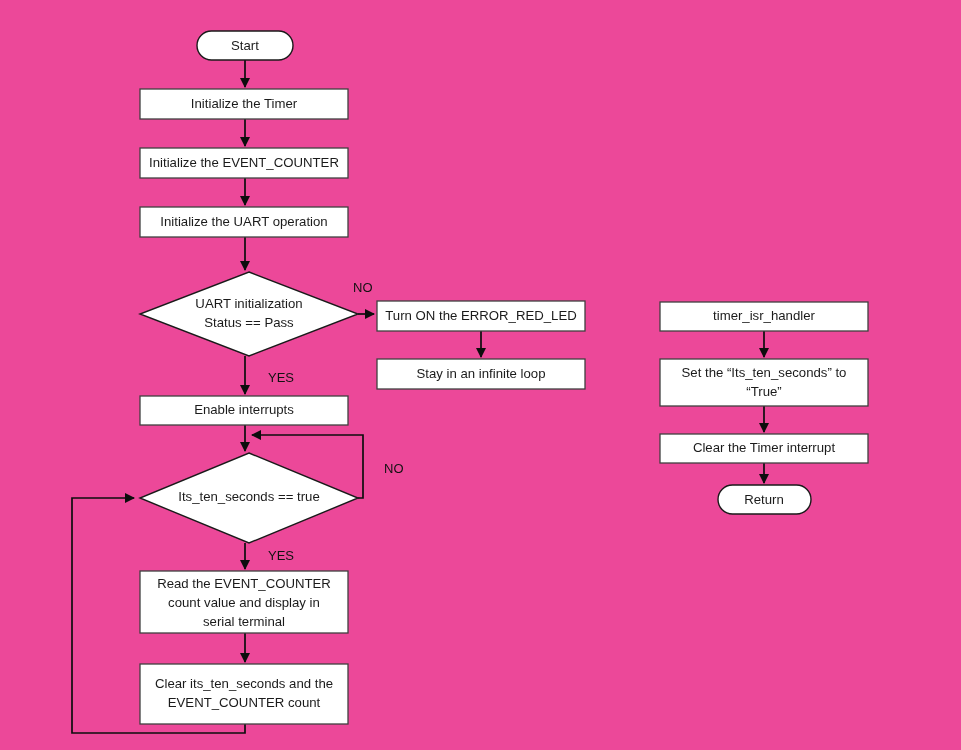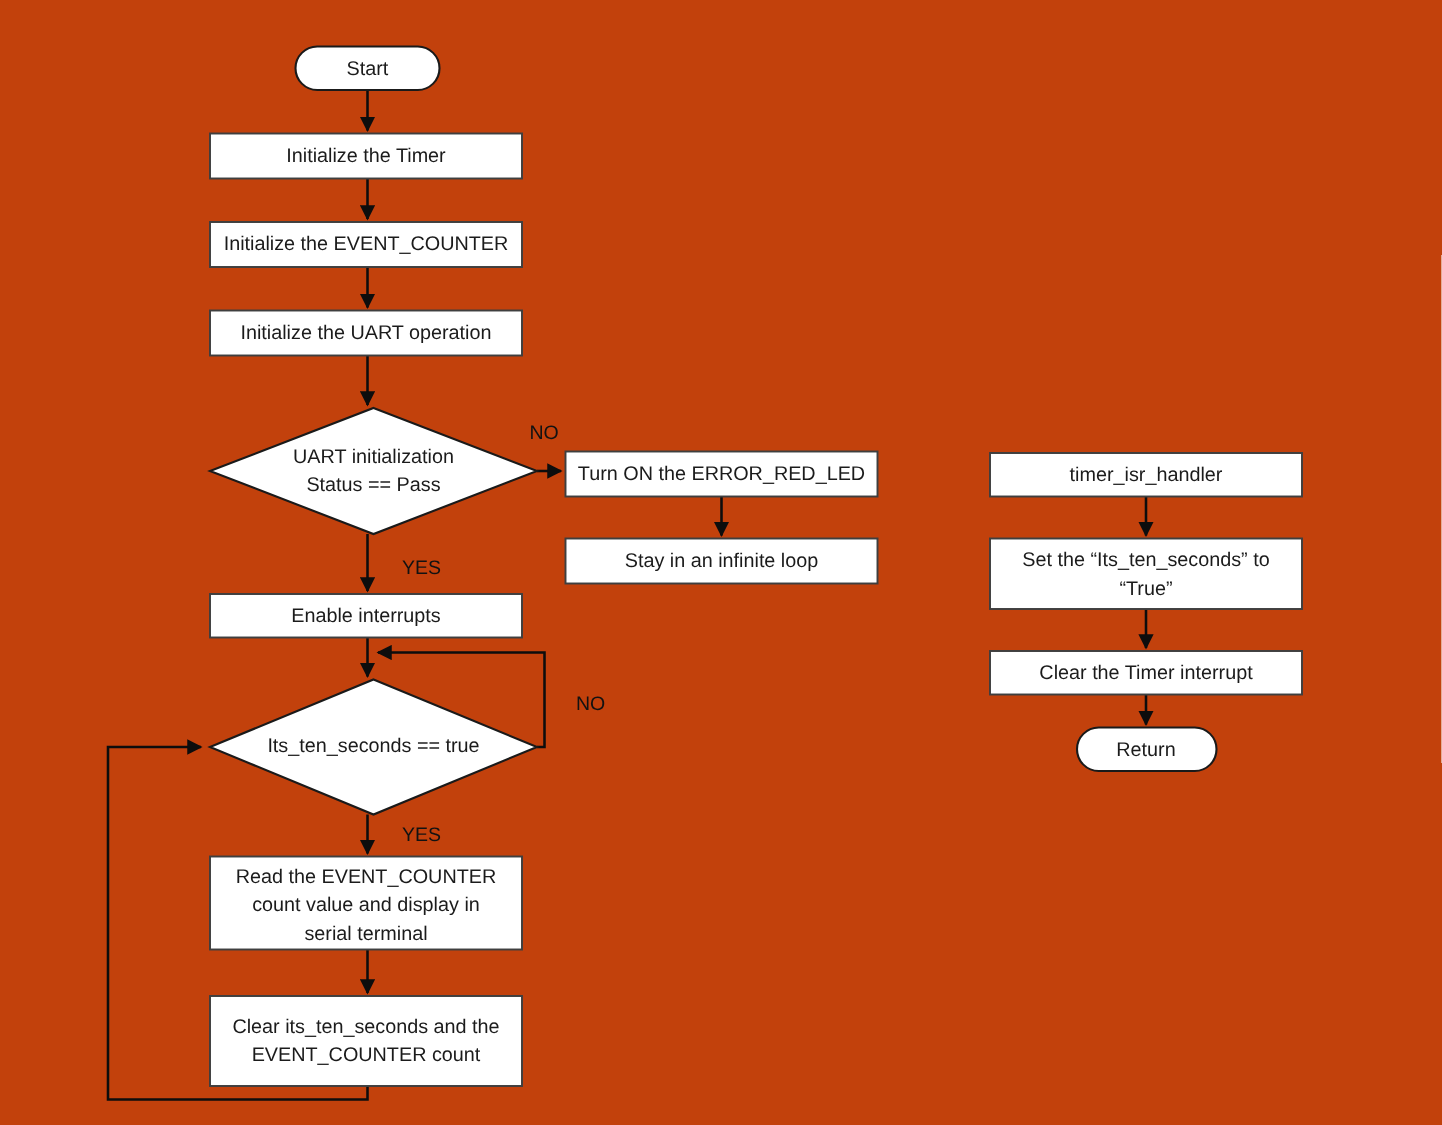--- a/index.html
+++ b/index.html
@@ -10,21 +10,21 @@
   body {
     width: 961px;
     height: 750px;
     font-family: "Liberation Sans", sans-serif;
     overflow: hidden;
   }
   #flowchart-root {
     position: relative;
     width: 961px;
     height: 750px;
-    background: #c2410c;
+    background: #ec4899;
   }
   svg#flow-svg {
     display: block;
     width: 961px;
     height: 750px;
   }
   .node-shape {
     fill: #ffffff;
     stroke: #3f3f3f;
     stroke-width: 1.3;

